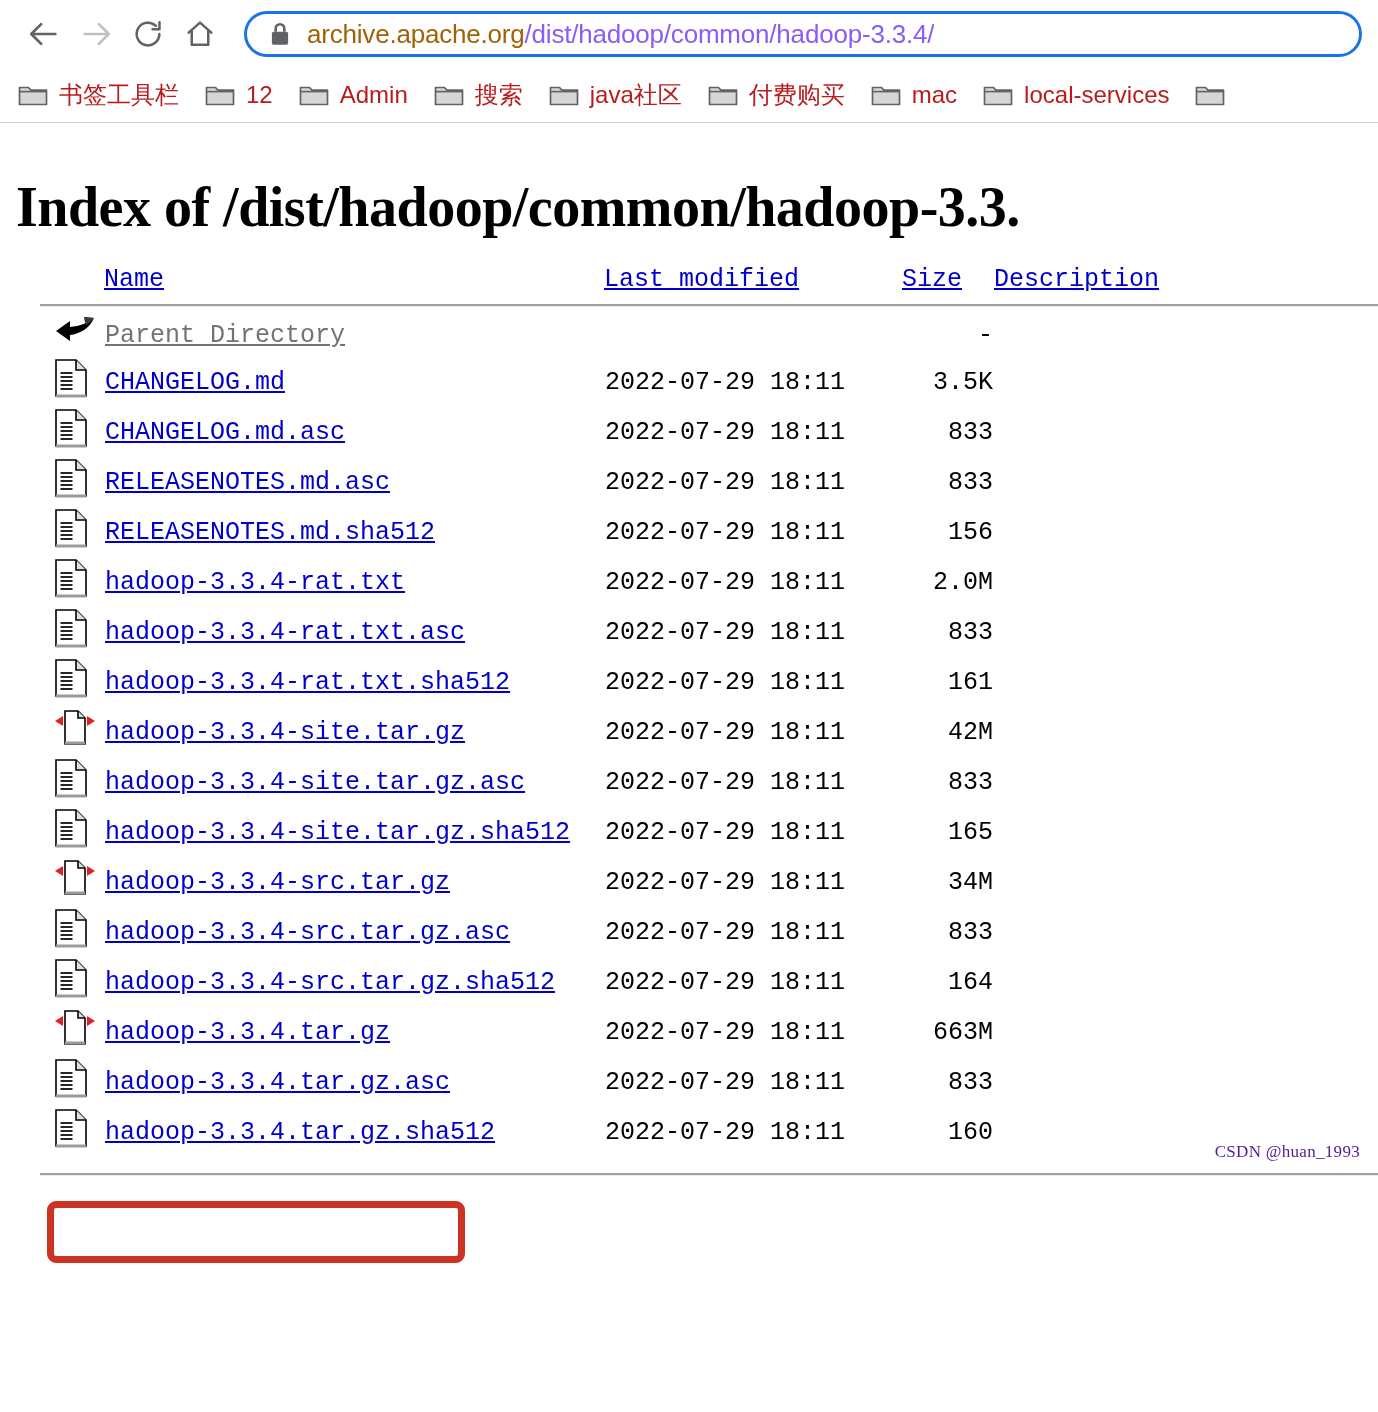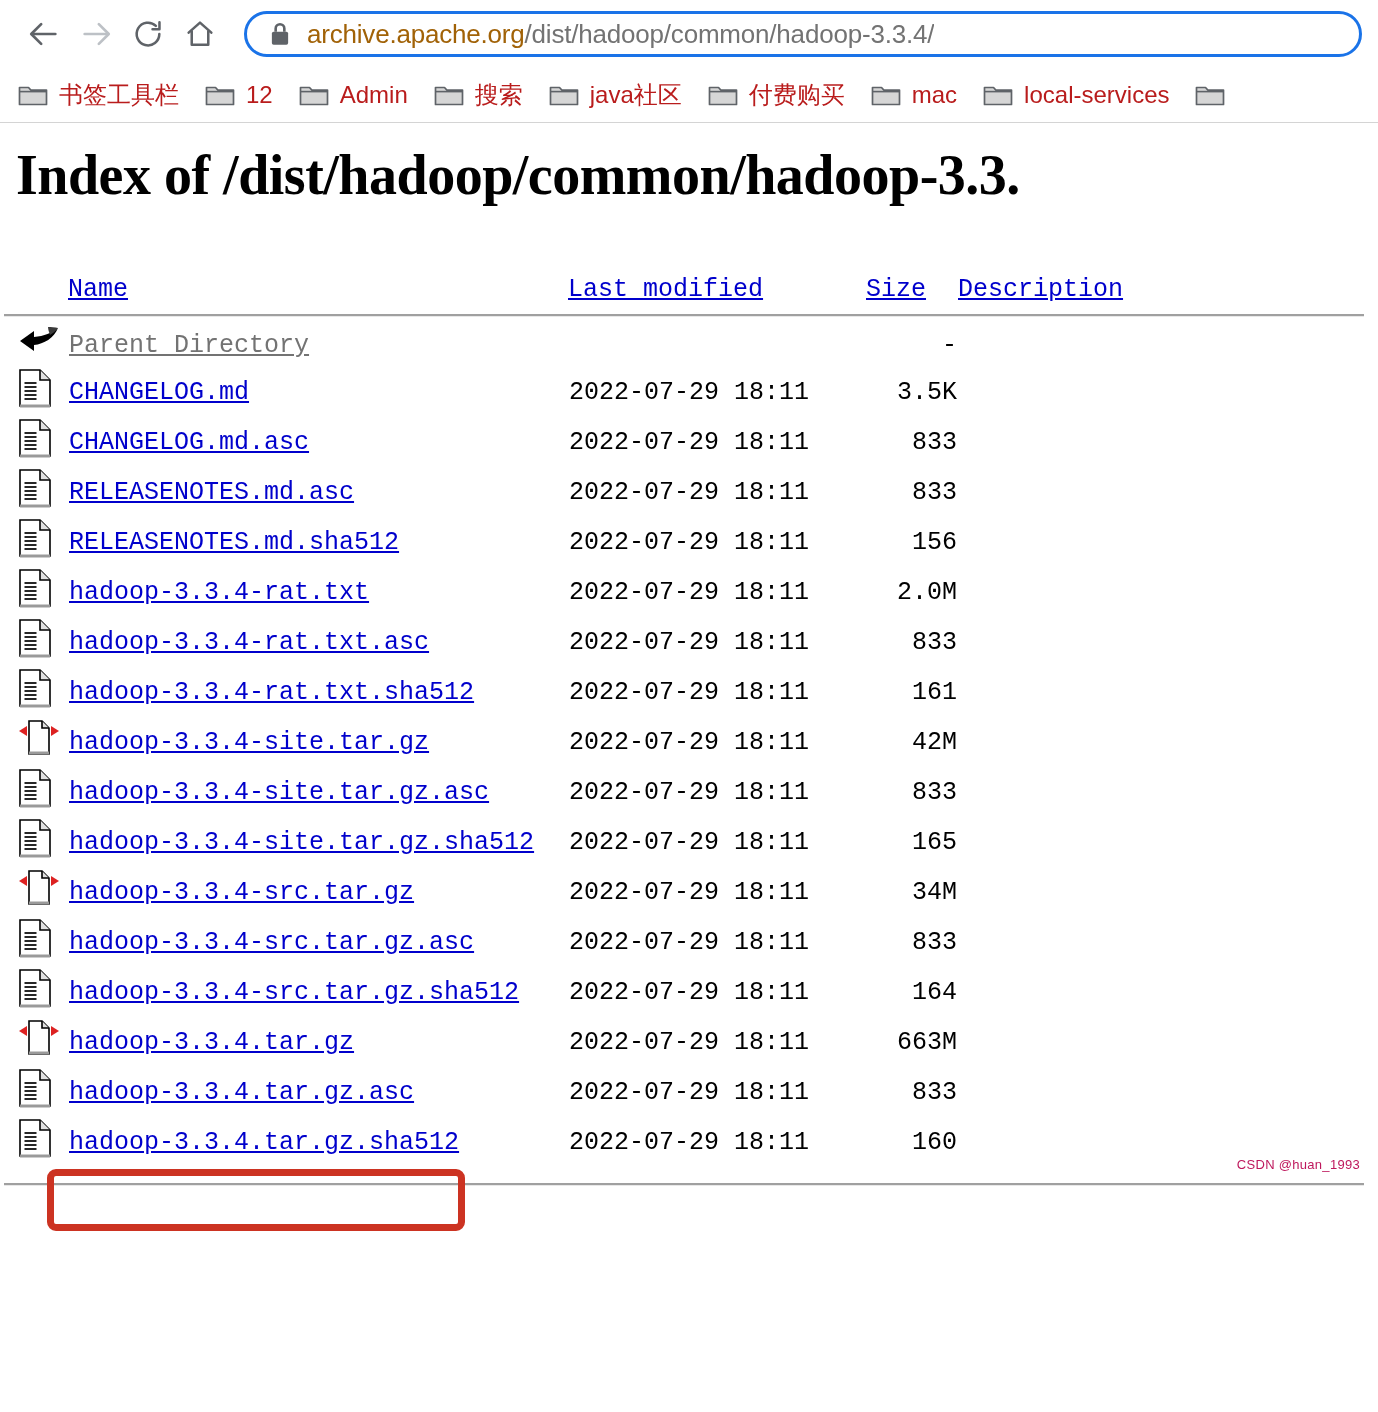--- a/index.html
+++ b/index.html
@@ -51,21 +51,21 @@
   #lock-icon { flex: none; margin-right: 16px; display:flex; align-items:center;}
   #url-text {
     font-family: "Liberation Sans", sans-serif;
     font-size: 26px;
     letter-spacing: -0.2px;
     white-space: nowrap;
     overflow: hidden;
     color: #9aa0a6;
   }
   #url-domain { color: #a16207; }
-  #url-path { color: #737373; }
+  #url-path { color: #8b5cf6; }
 
   
   #bookmarks-bar {
     display: flex;
     align-items: center;
     height: 54px;
     padding: 0 0 0 18px;
     overflow: hidden;
     white-space: nowrap;
   }
@@ -89,31 +89,32 @@
     position: relative;
     width: 1378px;
     background: #ffffff;
     padding: 0;
   }
   #page-title {
     font-family: "Liberation Serif", serif;
     font-weight: bold;
     font-size: 56px;
     color: #000000;
-    margin: 20px 0 0 16px;
+    margin: 52px 0 0 16px;
     white-space: nowrap;
     letter-spacing: -0.5px;
     line-height: 1.15;
   }
 
   #listing {
-    margin-top: 68px;
+    margin-top: 26px;
     font-family: "Liberation Mono", "DejaVu Sans Mono", monospace;
     font-size: 25px;
     position: relative;
+    padding-left: 36px;
   }
   table#index-table {
     border-collapse: collapse;
     margin-left: 4px;
   }
   #index-table th {
     text-align: left;
     font-weight: normal;
     padding: 0 0 6px 0;
     vertical-align: bottom;
@@ -168,23 +169,23 @@
     border: 7px solid #cc3322;
     border-radius: 9px;
     pointer-events: none;
     z-index: 5;
   }
 
   #watermark {
     position: absolute;
     right: 18px;
     bottom: 14px;
-    font-family: Liberation Sans, sans-serif;
-    font-size: 13px;
-    color: #be185d;
+    font-family: Liberation Serif, serif;
+    font-size: 17px;
+    color: #4c1d95;
     letter-spacing: 0.3px;
   }
 </style>
 </head>
 <body>
 
 <div id="browser-chrome">
 
   <div id="toolbar">
 

